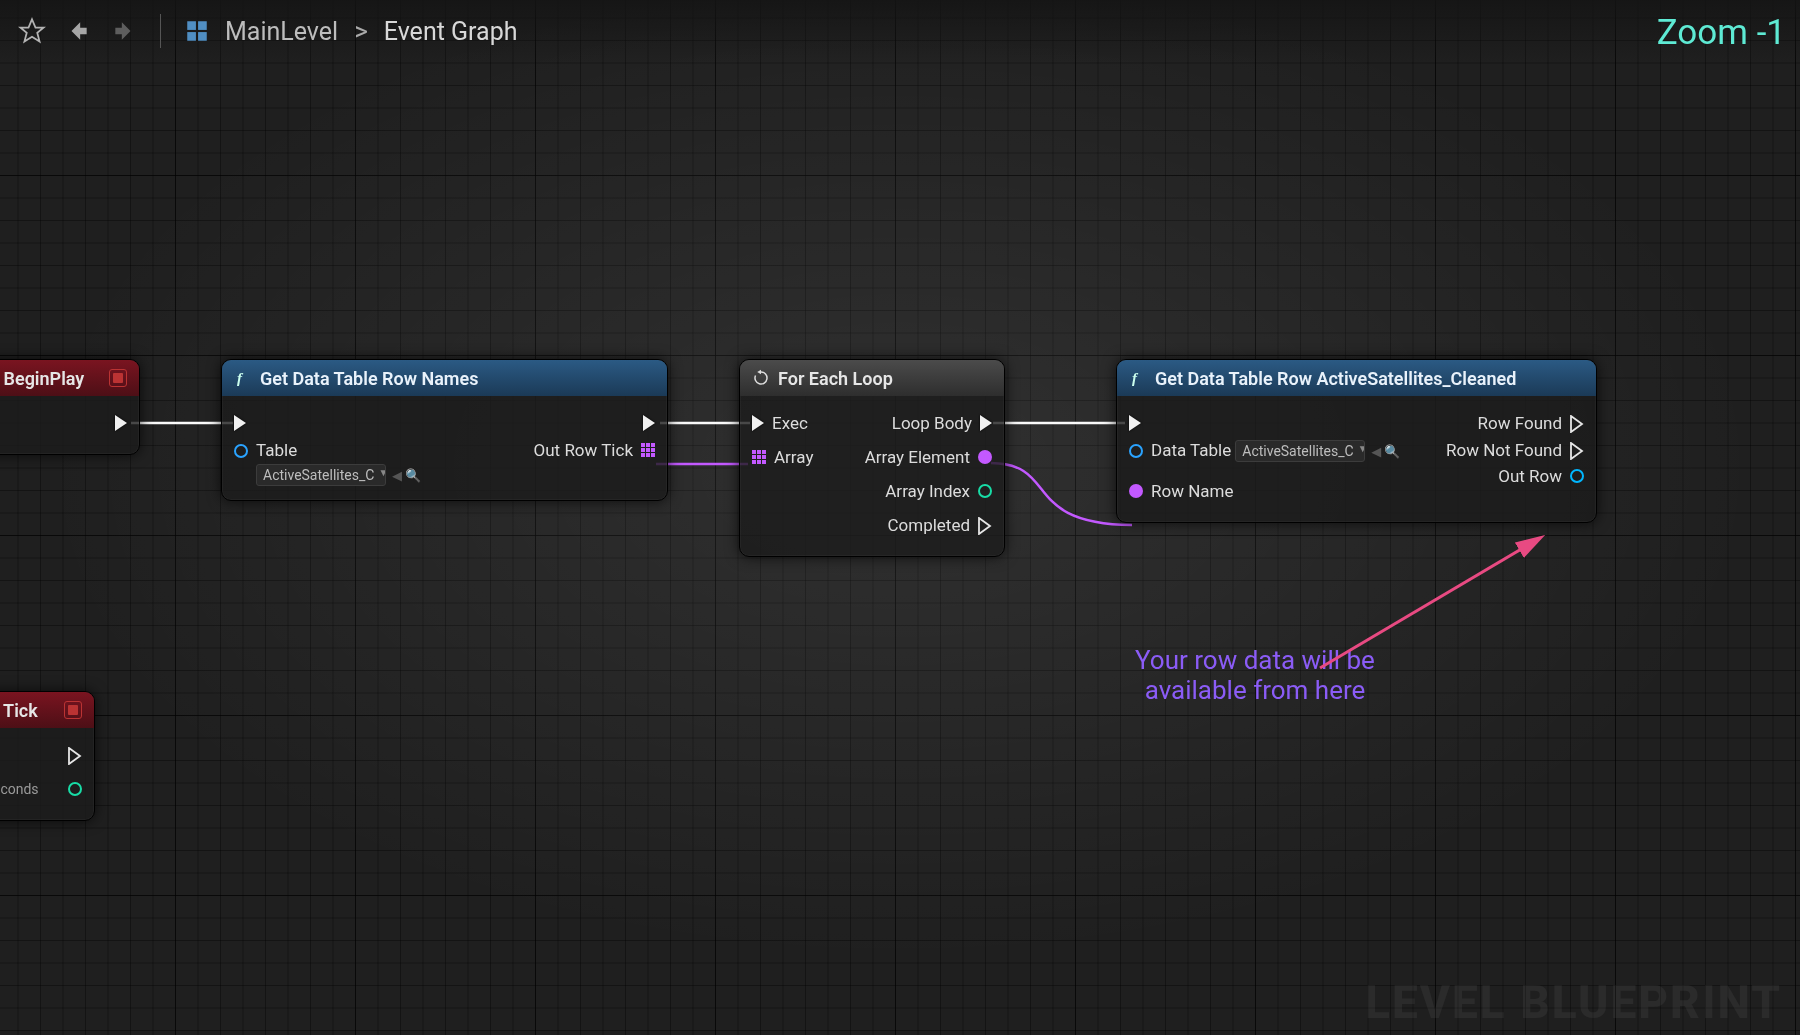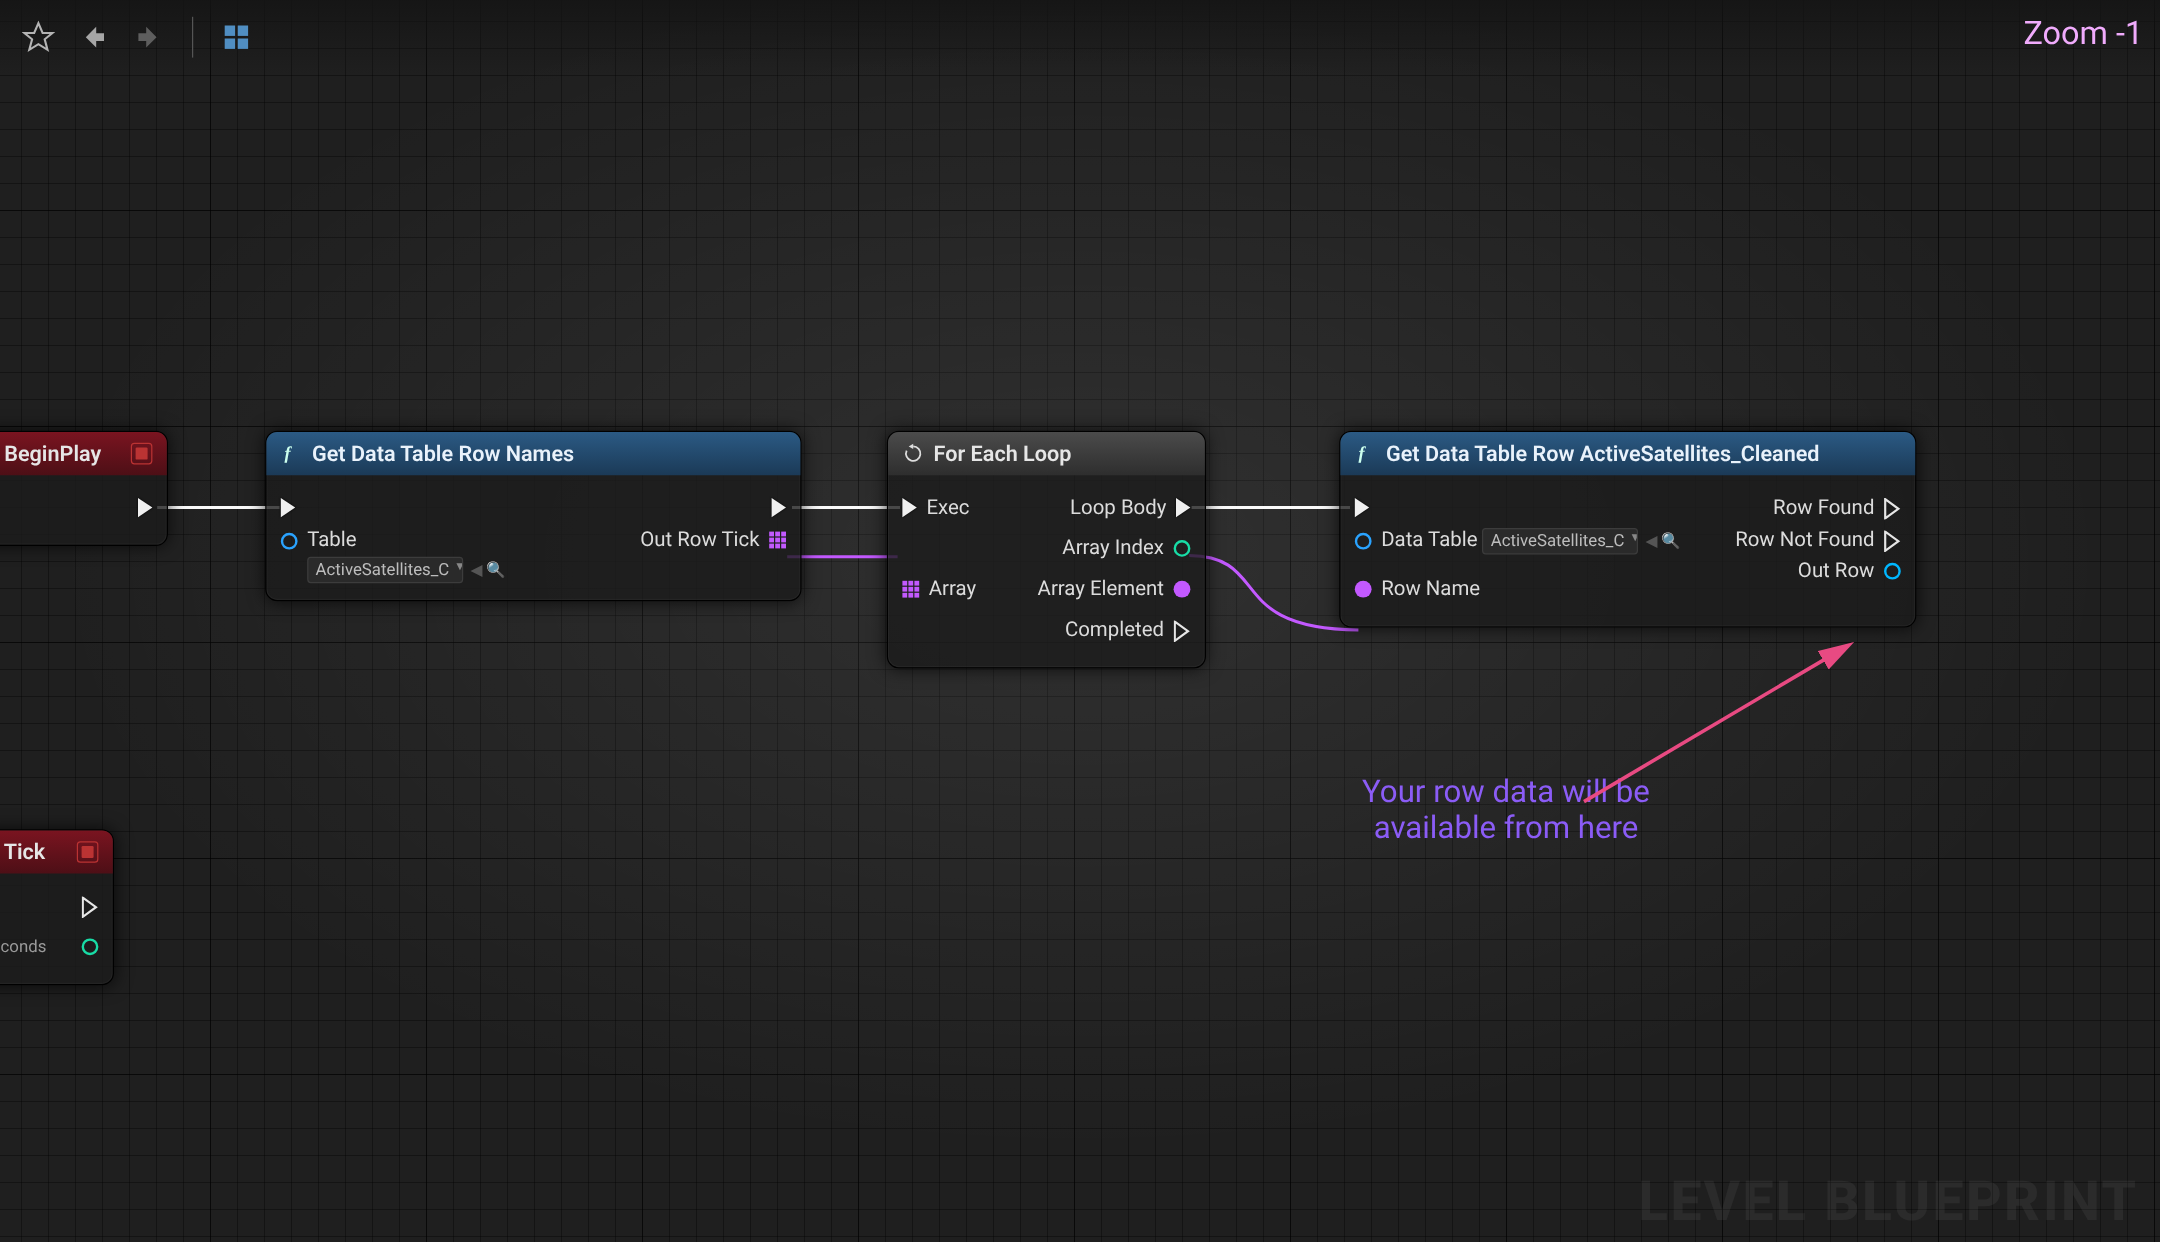--- a/index.html
+++ b/index.html
@@ -29,21 +29,21 @@
 .toolbar {
   position: absolute; top: 0; left: 0; right: 0; height: 62px;
   display: flex; align-items: center; gap: 10px;
   padding: 0 14px;
   background: linear-gradient(to bottom, rgba(20,20,20,0.85), rgba(20,20,20,0.0));
 }
 .tb-sep { width:1px; height:34px; background:#555; margin:0 8px; }
 .tb-icon { width:36px; height:36px; display:flex; align-items:center; justify-content:center; opacity:0.85; }
 .breadcrumb { display:flex; align-items:center; gap:10px; font-size:25px; color:#bdbdbd; }
 .breadcrumb .gt::before { content:">"; color:#aaa; font-size:26px; margin:0 6px; }
-.zoom { position:absolute; top:12px; right:14px; font-size:27px; color:#f0abfc; }
+.zoom { position:absolute; top:12px; right:14px; font-size:35px; color:#5eead4; }
 .watermark {
   position:absolute; right:18px; bottom:6px;
   font-size:46px; font-weight:800; letter-spacing:2px;
   color:rgba(255,255,255,0.055);
 }
 
 
 .node {
   position:absolute;
   border-radius:10px;
@@ -148,20 +148,25 @@
   </div>
   <div class="tb-sep"></div>
   <div class="tb-icon">
     <svg width="26" height="26" viewBox="0 0 24 24" fill="#5aa3e0">
         <rect x="3" y="3" width="8" height="8"></rect>
         <rect x="13" y="3" width="8" height="8"></rect>
         <rect x="3" y="13" width="8" height="8"></rect>
         <rect x="13" y="13" width="8" height="8"></rect>
       </svg>
   </div>
+  <div class="breadcrumb">
+    <span>MainLevel</span>
+    <span class="gt"></span>
+    <span style="color:#d8d8d8">Event Graph</span>
+  </div>
 </div>
 <div class="zoom">Zoom -1</div>
 <div class="watermark">LEVEL BLUEPRINT</div>
 
 <div class="node" style="left:-20px; top:359px; width:160px;">
   <div class="header h-red">
     <span>t BeginPlay</span>
     <span style="flex:1"></span>
     <span class="stop-badge"></span>
   </div>
@@ -272,44 +277,44 @@
       <span class="left">
         <span class="pin exec-solid"></span>
         <span class="label">Exec</span>
       </span>
       <span class="right">
         <span class="label">Loop Body</span>
         <span class="pin exec-solid"></span>
       </span>
     </div>
     <div class="row">
+      <span class="left">
+        <span class="array-pin purple">
+            <span></span>
+            <span></span>
+            <span></span>
+            <span></span>
+            <span></span>
+            <span></span>
+            <span></span>
+            <span></span>
+            <span></span>
+          </span>
+        <span class="label">Array</span>
+      </span>
+      <span class="right">
+        <span class="label">Array Element</span>
+        <span class="dot solid purple"></span>
+      </span>
+    </div>
+    <div class="row">
       <span></span>
       <span class="right">
         <span class="label">Array Index</span>
         <span class="dot hollow teal"></span>
-      </span>
-    </div>
-    <div class="row">
-      <span class="left">
-        <span class="array-pin purple">
-            <span></span>
-            <span></span>
-            <span></span>
-            <span></span>
-            <span></span>
-            <span></span>
-            <span></span>
-            <span></span>
-            <span></span>
-          </span>
-        <span class="label">Array</span>
-      </span>
-      <span class="right">
-        <span class="label">Array Element</span>
-        <span class="dot solid purple"></span>
       </span>
     </div>
     <div class="row">
       <span></span>
       <span class="right">
         <span class="label">Completed</span>
         <span class="pin">
             <span class="exec-hollow">
               <svg width="16" height="18" viewBox="0 0 16 18">
                 <path d="M1 1 L12 9 L1 17 Z" fill="none" stroke="#e6e6e6" stroke-width="1.8"></path>

